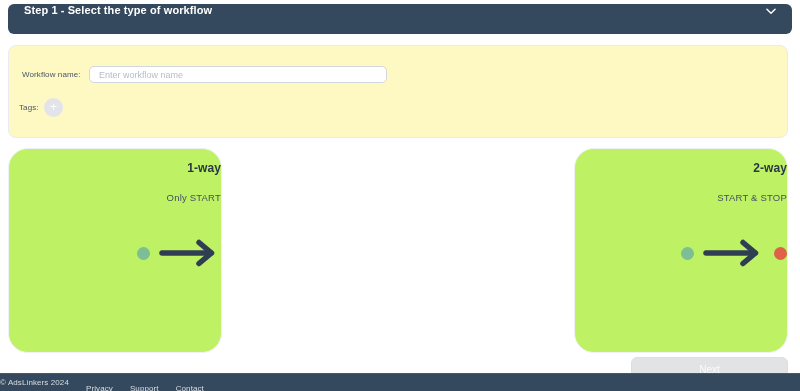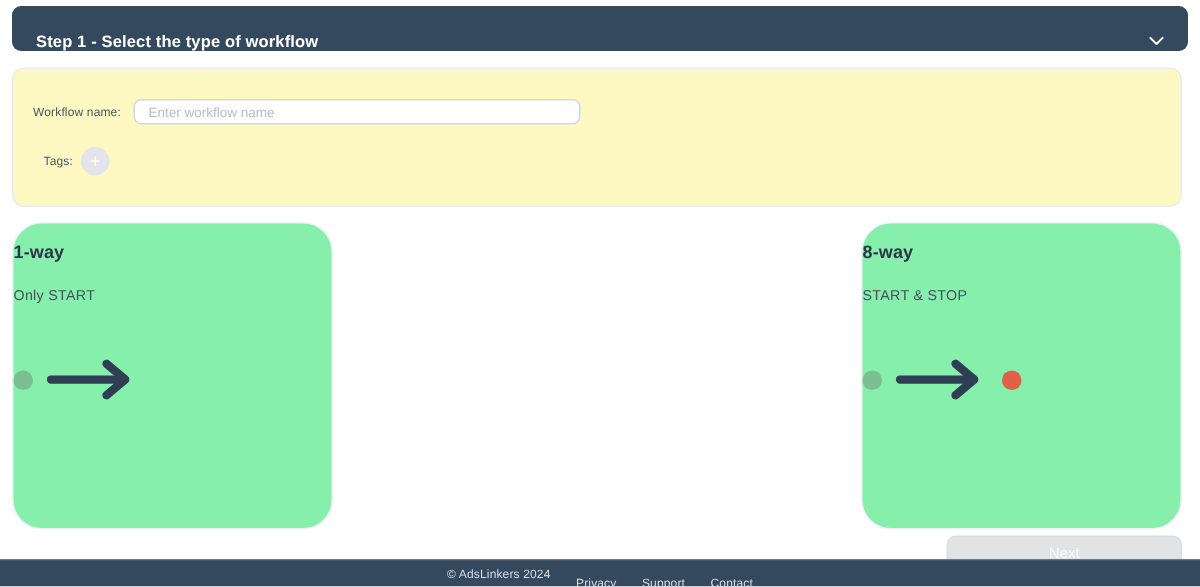--- a/index.html
+++ b/index.html
@@ -19,21 +19,21 @@
   
   .step-header {
     position: absolute;
     left: 8px;
     top: 4px;
     width: 784px;
     height: 30px;
     background: #34495e;
     border-radius: 6px;
     display: flex;
-    align-items: flex-end;
+    align-items: flex-start;
     justify-content: space-between;
     padding: 0 14px 0 16px;
   }
   .step-header-title {
     color: #ffffff;
     font-size: 11px;
     font-weight: bold;
     letter-spacing: 0.1px;
     white-space: nowrap;
   }
@@ -55,21 +55,21 @@
     border: 1px solid #e8ebf2;
     border-radius: 8px;
   }
 
   .field-row {
     position: absolute;
     display: flex;
     align-items: center;
   }
   .row-workflow { left: 13px; top: 20px; }
-  .row-tags { left: 20px; top: 52px; }
+  .row-tags { left: 10px; top: 52px; }
 
   .field-label {
     font-size: 8px;
     color: #4b5563;
     letter-spacing: 0.1px;
     white-space: nowrap;
   }
   .row-workflow .field-label { width: 67px; }
   .row-tags .field-label { width: 25px; }
 
@@ -112,26 +112,26 @@
     left: 8px;
     top: 148px;
     width: 780px;
     height: 205px;
     display: flex;
     justify-content: space-between;
   }
   .card {
     width: 214px;
     height: 205px;
-    background: #86efac;
+    background: #bef264;
     border: 1px solid #eef1f6;
     border-radius: 20px;
     display: flex;
     flex-direction: column;
-    align-items: flex-start;
+    align-items: flex-end;
     cursor: pointer;
     position: relative;
   }
   .card-title {
     margin-top: 12px;
     font-size: 12px;
     font-weight: bold;
     color: #2b3648;
     letter-spacing: 0.1px;
   }
@@ -185,21 +185,21 @@
   .footer {
     position: absolute;
     left: 0;
     bottom: 0;
     width: 800px;
     height: 18px;
     background: #34495e;
     border-top: 1px solid #46586c;
     display: flex;
     align-items: center;
-    justify-content: center;
+    justify-content: flex-start;
     gap: 17px;
   }
   .footer-copyright {
     color: #d9dde3;
     font-size: 8px;
     letter-spacing: 0.1px;
   }
   .footer-link {
     color: #d9dde3;
     font-size: 8px;
@@ -241,21 +241,21 @@
     <div class="card-graphic">
       <span class="dot dot-green"></span>
       <svg class="arrow-icon" width="62" height="30" viewBox="0 0 62 30" fill="none">
         <path d="M3 15H52" stroke="#2f3e52" stroke-width="5.5" stroke-linecap="round"></path>
         <path d="M40 4.5L52.5 15L40 25.5" stroke="#2f3e52" stroke-width="5.5" stroke-linecap="round" stroke-linejoin="round"></path>
       </svg>
     </div>
   </div>
 
   <div class="card">
-    <span class="card-title">8-way</span>
+    <span class="card-title">2-way</span>
     <span class="card-subtitle">START &amp; STOP</span>
     <div class="card-graphic">
       <span class="dot dot-green"></span>
       <svg class="arrow-icon" width="62" height="30" viewBox="0 0 62 30" fill="none">
         <path d="M3 15H52" stroke="#2f3e52" stroke-width="5.5" stroke-linecap="round"></path>
         <path d="M40 4.5L52.5 15L40 25.5" stroke="#2f3e52" stroke-width="5.5" stroke-linecap="round" stroke-linejoin="round"></path>
       </svg>
       <span class="dot dot-red"></span>
     </div>
   </div>

